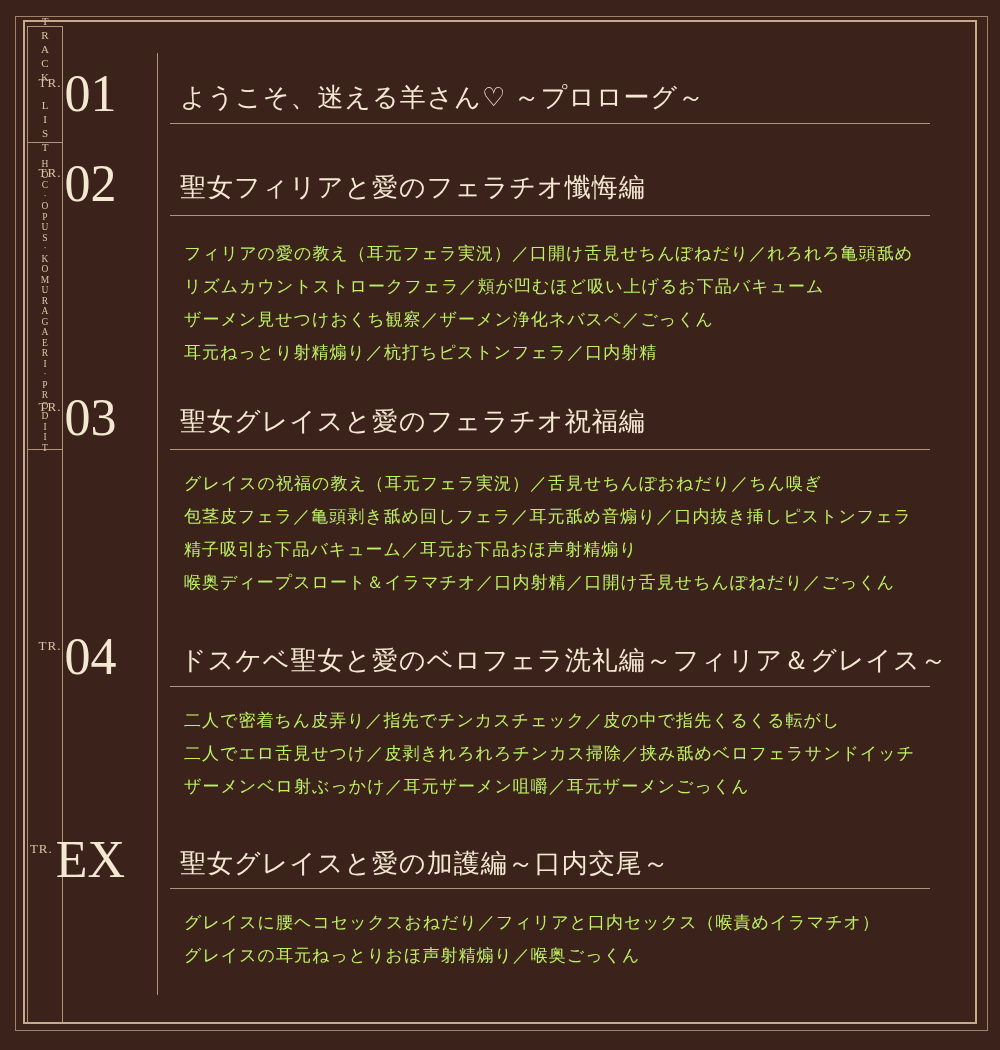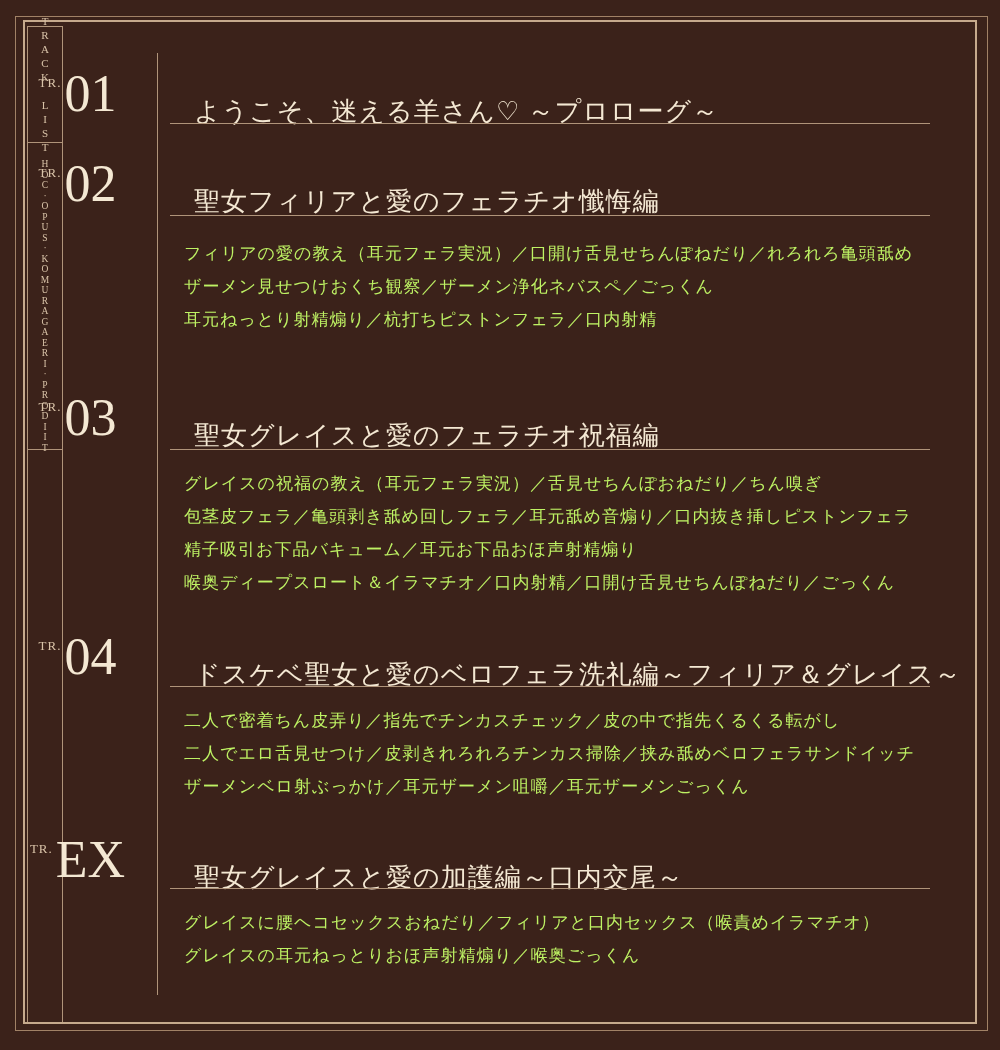--- a/index.html
+++ b/index.html
@@ -46,21 +46,21 @@
   .track{position:static;}
   .num{
     position:absolute;left:4px;width:147px;text-align:center;
     color:#f4e8d3;font-size:52px;line-height:1;white-space:nowrap;
   }
   .trlabel{
     font-size:13px;letter-spacing:1px;color:#d9c3a8;
     vertical-align:24px;margin-right:3px;
   }
   .title{
-    position:absolute;left:180px;margin:14px;font-weight:normal;
+    position:absolute;left:180px;margin:0;font-weight:normal;
     color:#f4e8d3;font-size:26px;letter-spacing:1px;line-height:1;
     white-space:nowrap;
   }
   .rule{
     position:absolute;left:170px;width:760px;height:1px;background:#b0947a;
   }
   .desc{
     position:absolute;left:184px;width:770px;
     font-family:"DejaVu Sans","Liberation Sans",sans-serif;
     color:#bef264;font-size:17px;letter-spacing:1px;line-height:33px;
@@ -95,20 +95,21 @@
     <h2 class="title">ようこそ、迷える羊さん♡ ～プロローグ～</h2>
     <div class="rule"></div>
   </section>
 
   <section class="track t02">
     <div class="num"><span class="trlabel">TR.</span><span class="digits">02</span></div>
     <h2 class="title">聖女フィリアと愛のフェラチオ懺悔編</h2>
     <div class="rule"></div>
     <div class="desc">
       <div class="line">フィリアの愛の教え（耳元フェラ実況）／口開け舌見せちんぽねだり／れろれろ亀頭舐め</div>
+      <div class="line">リズムカウントストロークフェラ／頬が凹むほど吸い上げるお下品バキューム</div>
       <div class="line">ザーメン見せつけおくち観察／ザーメン浄化ネバスペ／ごっくん</div>
       <div class="line">耳元ねっとり射精煽り／杭打ちピストンフェラ／口内射精</div>
     </div>
   </section>
 
   <section class="track t03">
     <div class="num"><span class="trlabel">TR.</span><span class="digits">03</span></div>
     <h2 class="title">聖女グレイスと愛のフェラチオ祝福編</h2>
     <div class="rule"></div>
     <div class="desc">

